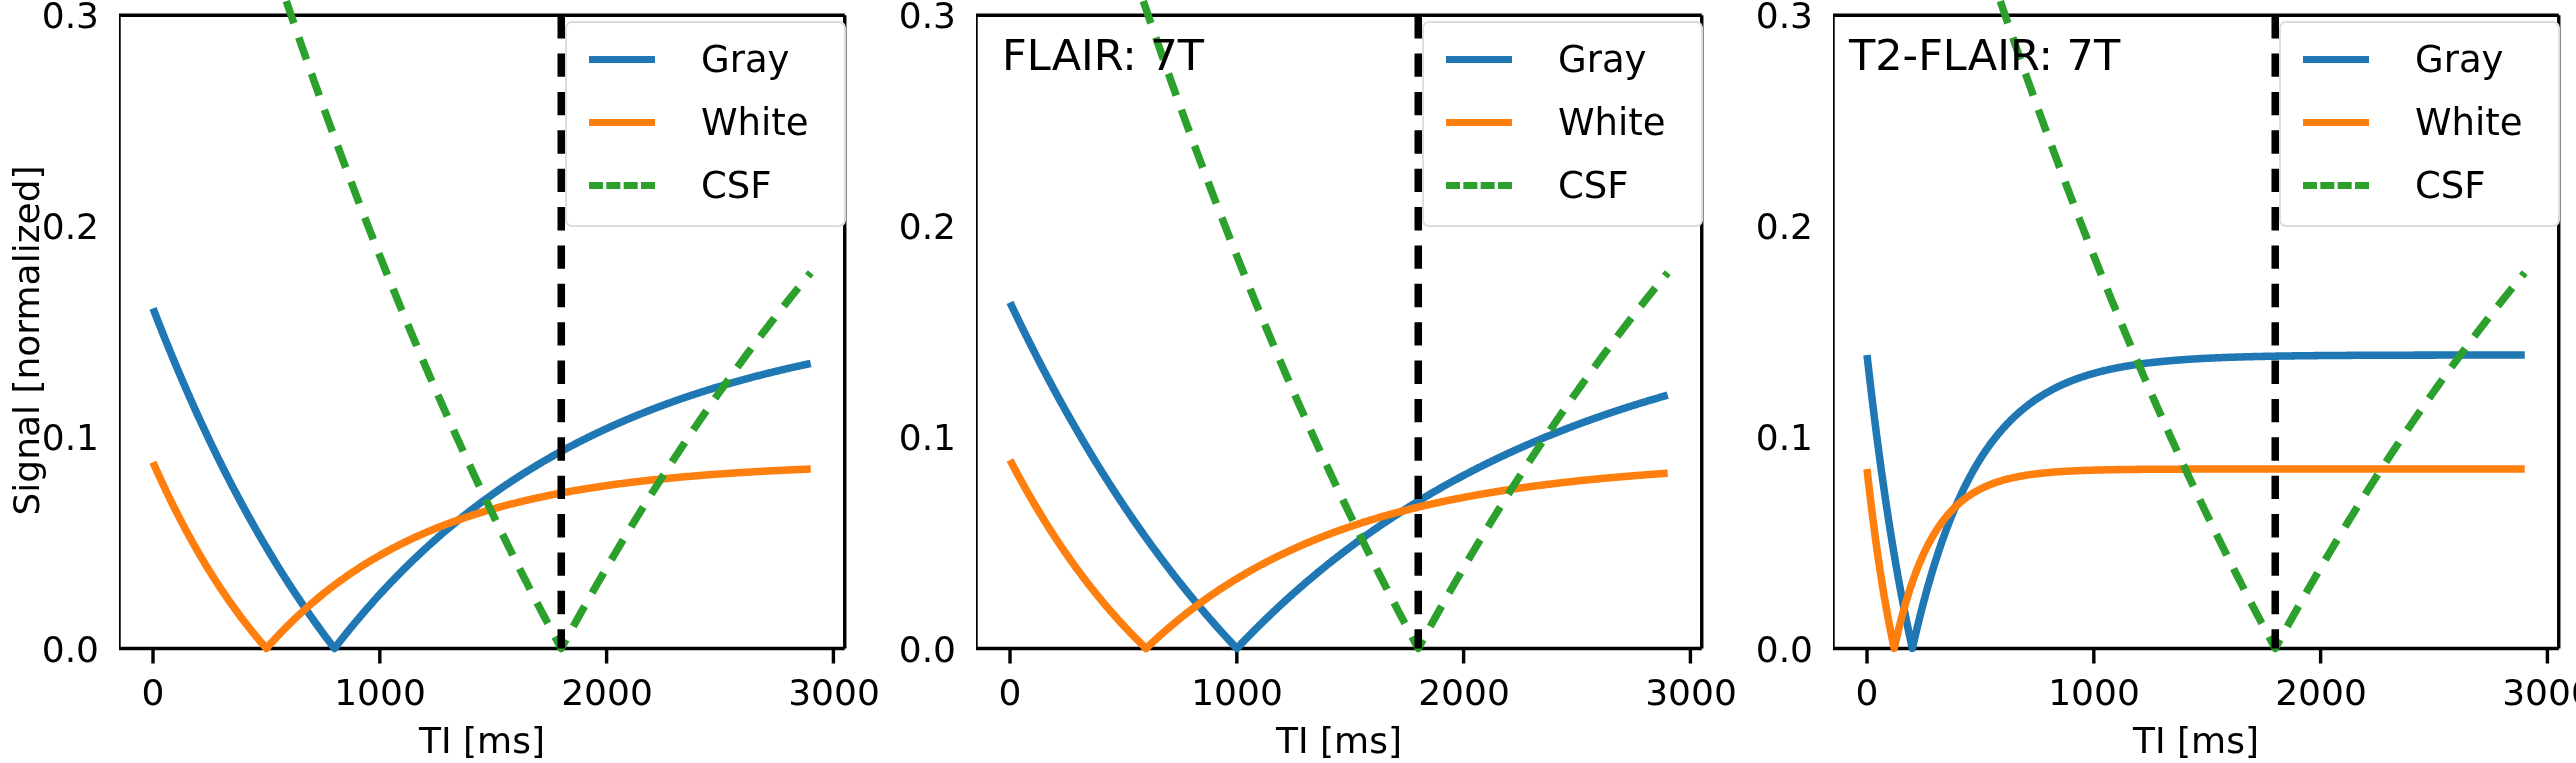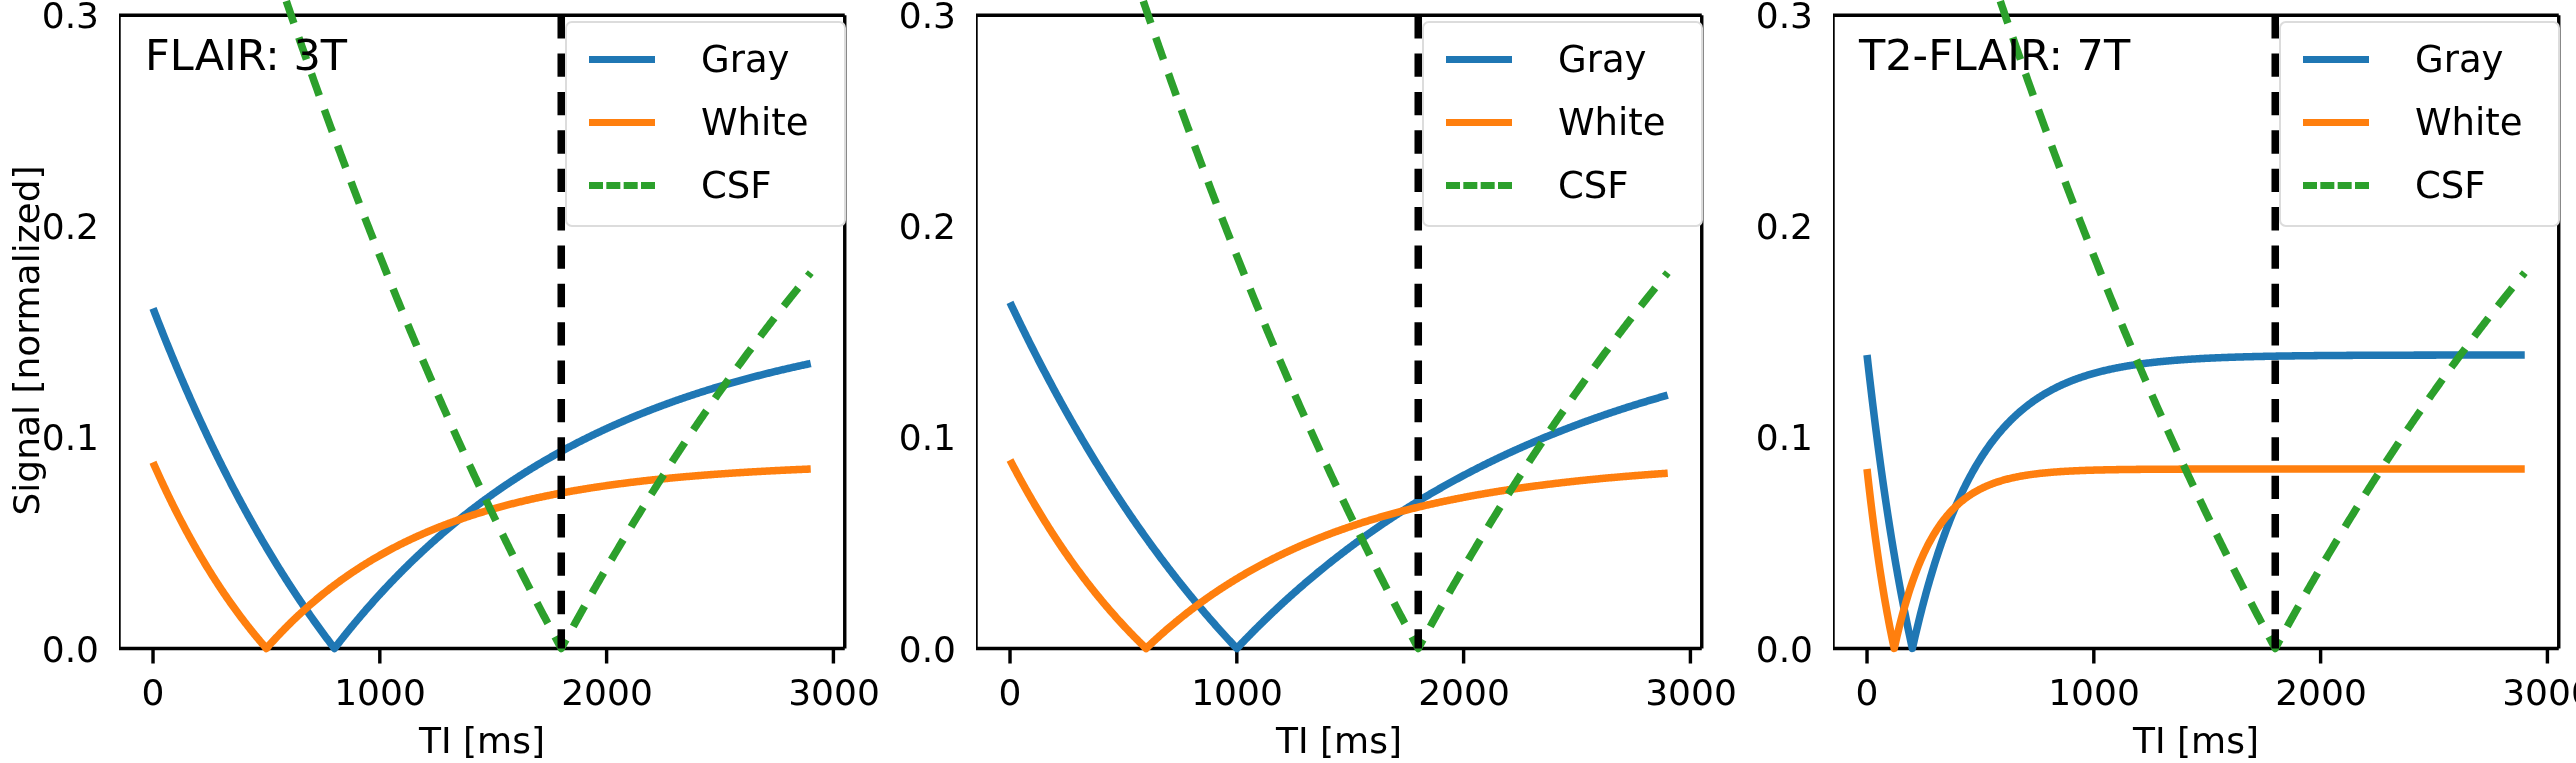--- a/index.html
+++ b/index.html
@@ -95,21 +95,20 @@
         </svg>
         <div class="tick-label-x" style="left: 34px; top: 672px;">0</div>
         <div class="tick-label-x" style="left: 261px; top: 672px;">1000</div>
         <div class="tick-label-x" style="left: 488px; top: 672px;">2000</div>
         <div class="tick-label-x" style="left: 715px; top: 672px;">3000</div>
         <div class="xlabel" style="left: 363px; top: 720px;">TI [ms]</div>
         <div class="tick-label-y" style="left: -113px; width: 93px; top: 649px;">0.0</div>
         <div class="tick-label-y" style="left: -113px; width: 93px; top: 437px;">0.1</div>
         <div class="tick-label-y" style="left: -113px; width: 93px; top: 226px;">0.2</div>
         <div class="tick-label-y" style="left: -113px; width: 93px; top: 15px;">0.3</div>
-        <div class="panel-title" style="left: 26px; top: 30px;">FLAIR: 3T</div>
         <div class="legend-box" style="left: 446px; top: 20.6px; width: 281px; height: 206px; border-color: rgb(220, 220, 220);">
           <div class="legend-row" style="left: 22px; top: 18px;">
             <span class="legend-swatch" style="border-top-color: rgb(31, 119, 180);"></span>
             <span class="legend-text">Gray</span>
           </div>
           <div class="legend-row" style="left: 22px; top: 81px;">
             <span class="legend-swatch" style="border-top-color: rgb(255, 127, 14);"></span>
             <span class="legend-text">White</span>
           </div>
           <div class="legend-row" style="left: 22px; top: 144px;">
@@ -136,20 +135,21 @@
         </svg>
         <div class="tick-label-x" style="left: 34px; top: 672px;">0</div>
         <div class="tick-label-x" style="left: 261px; top: 672px;">1000</div>
         <div class="tick-label-x" style="left: 488px; top: 672px;">2000</div>
         <div class="tick-label-x" style="left: 715px; top: 672px;">3000</div>
         <div class="xlabel" style="left: 363px; top: 720px;">TI [ms]</div>
         <div class="tick-label-y" style="left: -113px; width: 93px; top: 649px;">0.0</div>
         <div class="tick-label-y" style="left: -113px; width: 93px; top: 437px;">0.1</div>
         <div class="tick-label-y" style="left: -113px; width: 93px; top: 226px;">0.2</div>
         <div class="tick-label-y" style="left: -113px; width: 93px; top: 15px;">0.3</div>
+        <div class="panel-title" style="left: 26px; top: 30px;">FLAIR: 7T</div>
         <div class="legend-box" style="left: 446px; top: 20.6px; width: 281px; height: 206px; border-color: rgb(220, 220, 220);">
           <div class="legend-row" style="left: 22px; top: 18px;">
             <span class="legend-swatch" style="border-top-color: rgb(31, 119, 180);"></span>
             <span class="legend-text">Gray</span>
           </div>
           <div class="legend-row" style="left: 22px; top: 81px;">
             <span class="legend-swatch" style="border-top-color: rgb(255, 127, 14);"></span>
             <span class="legend-text">White</span>
           </div>
           <div class="legend-row" style="left: 22px; top: 144px;">
@@ -176,21 +176,21 @@
         </svg>
         <div class="tick-label-x" style="left: 34px; top: 672px;">0</div>
         <div class="tick-label-x" style="left: 261px; top: 672px;">1000</div>
         <div class="tick-label-x" style="left: 488px; top: 672px;">2000</div>
         <div class="tick-label-x" style="left: 715px; top: 672px;">3000</div>
         <div class="xlabel" style="left: 363px; top: 720px;">TI [ms]</div>
         <div class="tick-label-y" style="left: -113px; width: 93px; top: 649px;">0.0</div>
         <div class="tick-label-y" style="left: -113px; width: 93px; top: 437px;">0.1</div>
         <div class="tick-label-y" style="left: -113px; width: 93px; top: 226px;">0.2</div>
         <div class="tick-label-y" style="left: -113px; width: 93px; top: 15px;">0.3</div>
-        <div class="panel-title" style="left: 26px; top: 30px; text-align: center;">T2-FLAIR: 7T</div>
+        <div class="panel-title" style="left: 16px; top: 30px; text-align: center;">T2-FLAIR: 7T</div>
         <div class="legend-box" style="left: 446px; top: 20.6px; width: 281px; height: 206px; border-color: rgb(220, 220, 220);">
           <div class="legend-row" style="left: 22px; top: 18px;">
             <span class="legend-swatch" style="border-top-color: rgb(31, 119, 180);"></span>
             <span class="legend-text">Gray</span>
           </div>
           <div class="legend-row" style="left: 22px; top: 81px;">
             <span class="legend-swatch" style="border-top-color: rgb(255, 127, 14);"></span>
             <span class="legend-text">White</span>
           </div>
           <div class="legend-row" style="left: 22px; top: 144px;">

